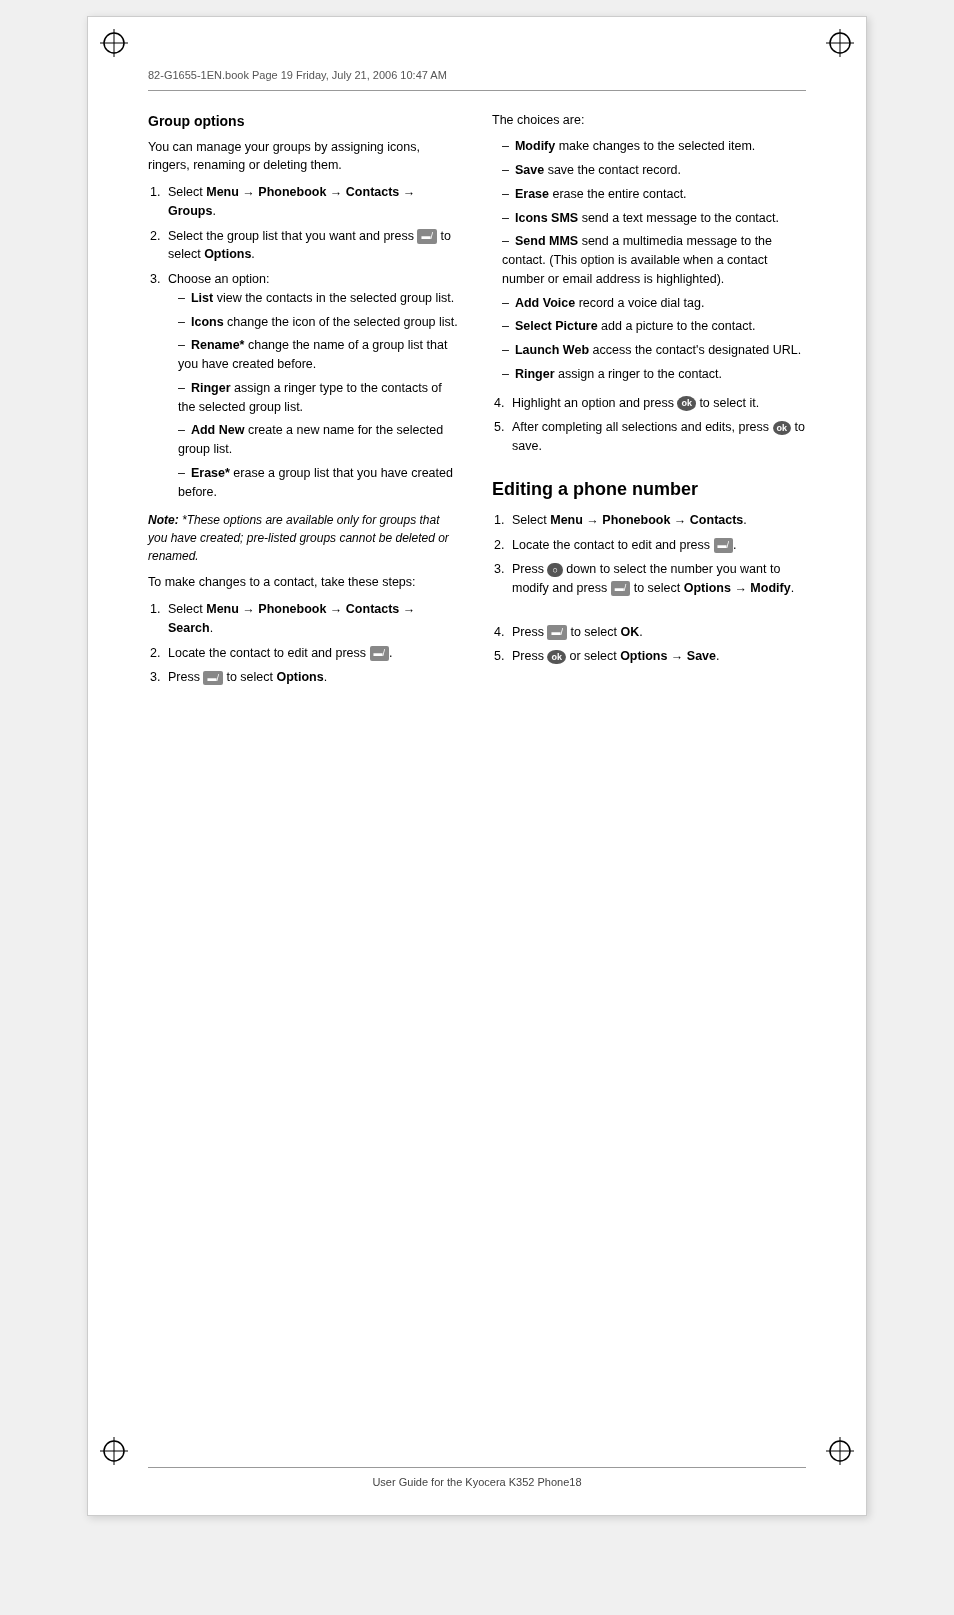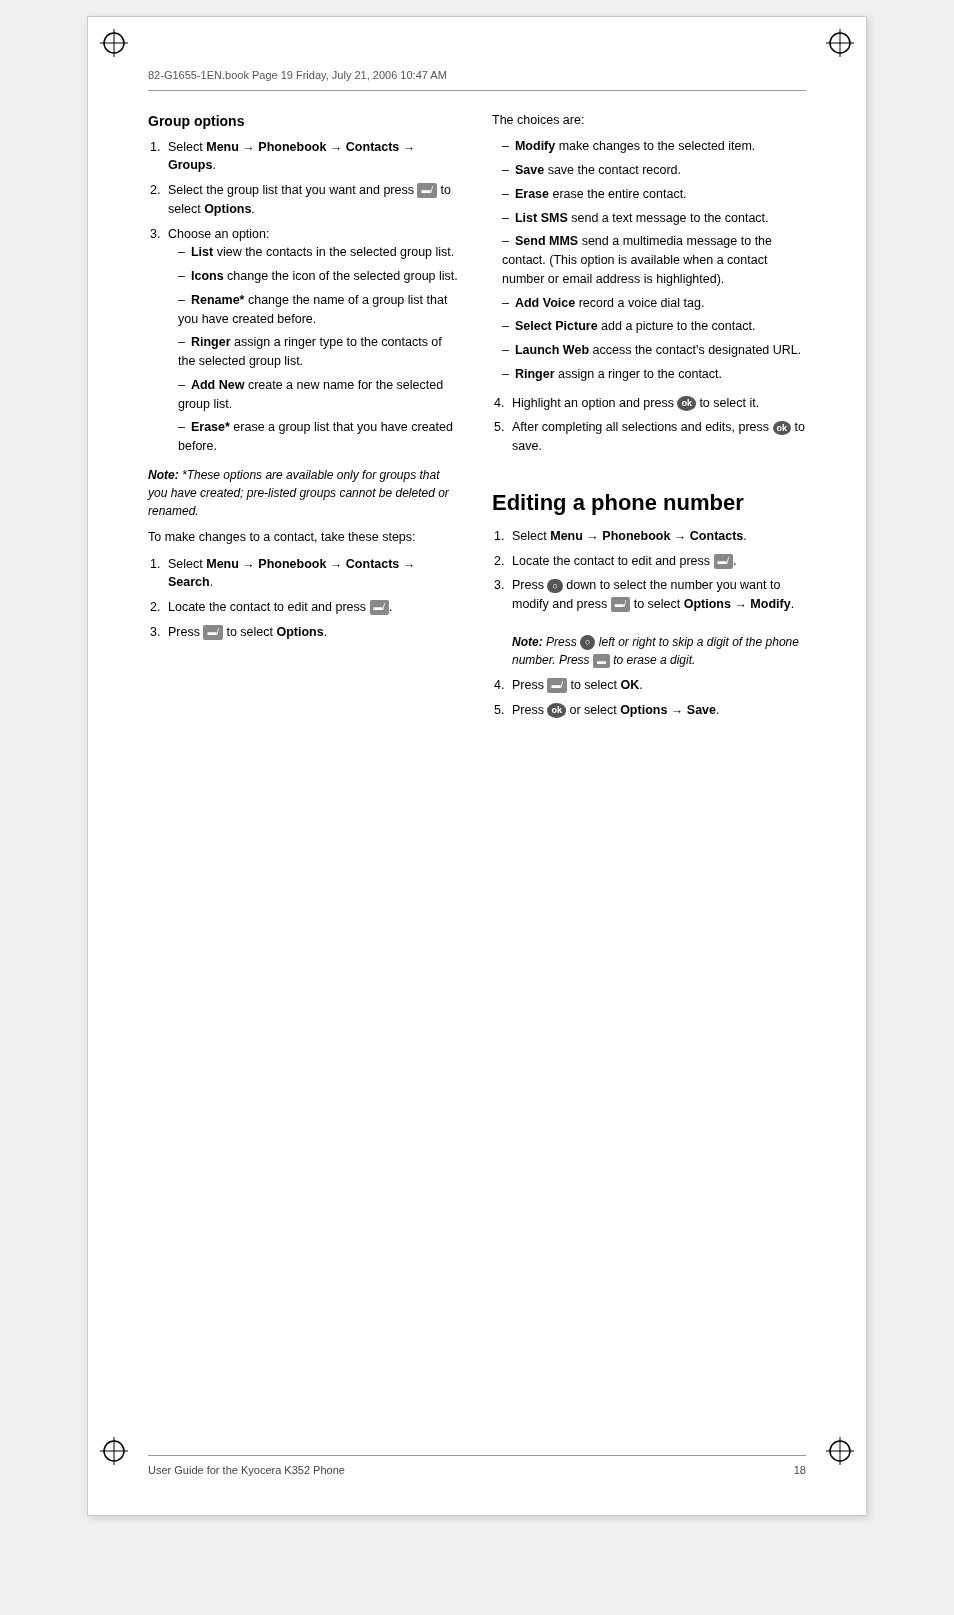--- a/index.html
+++ b/index.html
@@ -58,24 +58,24 @@
       flex: 1;
     }
 
     h2.section-title {
       font-size: 14px;
       font-weight: bold;
       margin-bottom: 6px;
     }
 
     h1.big-section-title {
-      font-size: 22px;
+      font-size: 18px;
       font-weight: bold;
       margin-bottom: 8px;
-      margin-top: 30px;
+      margin-top: 20px;
     }
 
     p {
       margin-bottom: 8px;
       font-size: 12.5px;
     }
 
     ol {
       margin-left: 16px;
       margin-bottom: 10px;
@@ -148,25 +148,25 @@
       color: white;
       font-size: 9px;
       padding: 1px 5px;
       border-radius: 10px;
       vertical-align: middle;
       line-height: 1.4;
     }
 
     .page-footer {
       position: absolute;
-      bottom: 37px;
+      bottom: 25px;
       left: 60px;
       right: 60px;
       display: flex;
-      justify-content: space-between;
+      justify-content: center;
       font-size: 11px;
       color: #444;
       border-top: 1px solid #999;
       padding-top: 6px;
     }
   </style>
 </head>
 <body>
 
 <div class="page-container">
@@ -203,20 +203,21 @@
 
     <div class="page-header-line">
       <span>82-G1655-1EN.book  Page 19  Friday, July 21, 2006  10:47 AM</span>
     </div>
 
     <div class="two-column">
 
       <div class="col-left">
 
         <h2 class="section-title">Group options</h2>
+        <p>You can manage your groups by assigning icons, ringers, renaming or deleting them.</p>
 
         <ol>
           <li>
             Select <strong>Menu</strong> → <strong>Phonebook</strong> → <strong>Contacts</strong> → <strong>Groups</strong>.
           </li>
           <li>
             Select the group list that you want and press
             <span class="icon-soft-key">▬/</span>
             to select <strong>Options</strong>.
           </li>
@@ -255,21 +256,21 @@
       </div>
 
       <div class="col-right">
 
         <p>The choices are:</p>
 
         <ul class="dash-list">
           <li><strong>Modify</strong> make changes to the selected item.</li>
           <li><strong>Save</strong> save the contact record.</li>
           <li><strong>Erase</strong> erase the entire contact.</li>
-          <li><strong>List SMS</strong> send a text message to the contact.</li>
+          <li><strong>Icons SMS</strong> send a text message to the contact.</li>
           <li><strong>Send MMS</strong> send a multimedia message to the contact. (This option is available when a contact number or email address is highlighted).</li>
           <li><strong>Add Voice</strong> record a voice dial tag.</li>
           <li><strong>Select Picture</strong> add a picture to the contact.</li>
           <li><strong>Launch Web</strong> access the contact's designated URL.</li>
           <li><strong>Ringer</strong> assign a ringer to the contact.</li>
         </ul>
 
         <ol start="4">
           <li>
             Highlight an option and press
@@ -291,23 +292,20 @@
           <li>
             Select <strong>Menu</strong> → <strong>Phonebook</strong> → <strong>Contacts</strong>.
           </li>
           <li>
             Locate the contact to edit and press
             <span class="icon-soft-key">▬/</span>.
           </li>
           <li>
             Press <span class="icon-nav">○</span> down to select the number you want to modify and press <span class="icon-soft-key">▬/</span> to select <strong>Options</strong> → <strong>Modify</strong>.
             <br><br>
-            <span class="note-text">
-              <strong>Note:</strong> Press <span class="icon-nav">○</span> left or right to skip a digit of the phone number. Press <span class="icon-soft-key">▬</span> to erase a digit.
-            </span>
           </li>
           <li>
             Press <span class="icon-soft-key">▬/</span> to select <strong>OK</strong>.
           </li>
           <li>
             Press <span class="icon-ok">ok</span> or select <strong>Options</strong> → <strong>Save</strong>.
           </li>
         </ol>
 
       </div>

